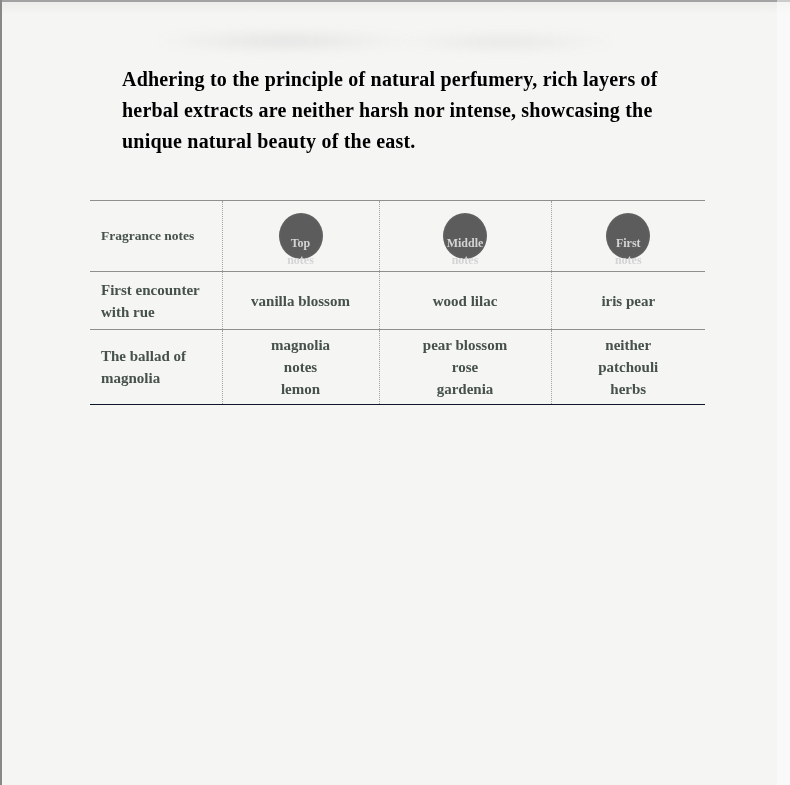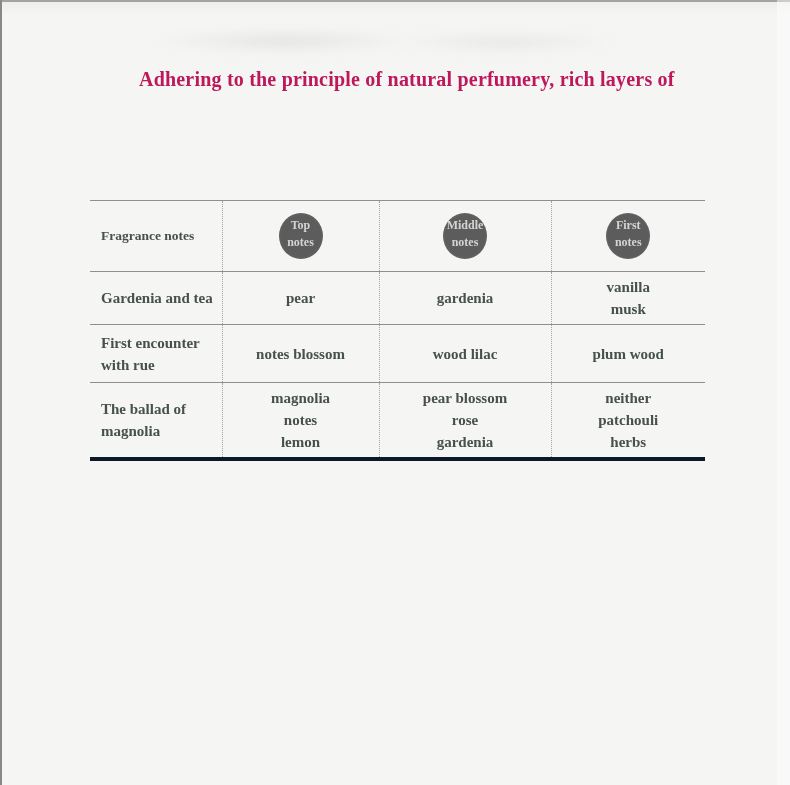--- a/index.html
+++ b/index.html
@@ -38,24 +38,24 @@
     filter: blur(4px);
   }
   .smudge-b {
     position: absolute; left: 390px; top: 30px; width: 230px; height: 24px;
     background: radial-gradient(ellipse at center, rgba(130,130,130,0.10), rgba(130,130,130,0) 70%);
     filter: blur(4px);
   }
 
   .intro {
     position: absolute;
-    left: 139px;
+    left: 122px;
     top: 64px;
     width: 580px;
-    color: #be185d;
+    color: #000000;
     font-weight: bold;
     font-size: 20px;
     line-height: 31px;
     letter-spacing: 0.2px;
   }
   .intro .line { display: block; }
 
   .notes-table {
     position: absolute;
     left: 90px;
@@ -66,21 +66,21 @@
     color: #46514b;
     font-weight: bold;
     font-size: 15px;
   }
   .notes-table col.c1 { width: 132px; }
   .notes-table col.c2 { width: 157px; }
   .notes-table col.c3 { width: 172px; }
   .notes-table col.c4 { width: 154px; }
 
   .notes-table tr { border-top: 1px solid #8f8f8f; }
-  .notes-table tr.last { border-bottom: 4px solid #0f172a; }
+  .notes-table tr.last { border-bottom: 1px solid #0f172a; }
   .notes-table td + td { border-left: 1px dotted #a3a3a3; }
 
   .notes-table td {
     vertical-align: middle;
     text-align: center;
     padding: 4px 2px;
     line-height: 22px;
   }
   .notes-table td.label {
     text-align: left;
@@ -102,37 +102,39 @@
     border-radius: 50%;
     background: radial-gradient(ellipse at center, #5c5c5c 62%, #676767 80%, rgba(103,103,103,0.25) 96%, rgba(103,103,103,0) 100%);
     color: #d4d4d4;
     font-size: 12px;
     font-weight: bold;
     line-height: 17px;
     text-align: center;
     padding-top: 0;
     vertical-align: middle;
   }
-  .note-badge .bl1 { display: block; margin-top: 4px; }
+  .note-badge .bl1 { display: block; margin-top: 22px; }
   .note-badge .bl2 { display: block; }
 
   .note-line { display: block; }
 </style>
 </head>
 <body>
 
 <div class="edge-top"></div>
 <div class="edge-top-fade"></div>
 <div class="edge-left"></div>
 <div class="edge-right-light"></div>
 <div class="smudge-a"></div>
 <div class="smudge-b"></div>
 
 <div class="intro">
   <span class="line">Adhering to the principle of natural perfumery, rich layers of</span>
+  <span class="line">herbal extracts are neither harsh nor intense, showcasing the</span>
+  <span class="line">unique natural beauty of the east.</span>
 </div>
 
 <table class="notes-table">
   <colgroup>
       <col class="c1">
       <col class="c2">
       <col class="c3">
       <col class="c4">
     </colgroup>
 
@@ -153,44 +155,31 @@
     </td>
     <td>
       <span class="note-badge">
         <span class="bl1">First</span>
         <span class="bl2">notes</span>
       </span>
     </td>
   </tr>
 
 
-  <tr class="r2">
-    <td class="label">Gardenia and tea</td>
-    <td>
-      <span class="note-line">pear</span>
-    </td>
-    <td>
-      <span class="note-line">gardenia</span>
-    </td>
-    <td>
-      <span class="note-line">vanilla</span>
-      <span class="note-line">musk</span>
-    </td>
-  </tr>
 
   <tr class="r3">
     <td class="label">First encounter with rue</td>
     <td>
-      <span class="note-line">notes blossom</span>
+      <span class="note-line">vanilla blossom</span>
     </td>
     <td>
       <span class="note-line">wood lilac</span>
     </td>
     <td>
-      <span class="note-line">plum wood</span>
+      <span class="note-line">iris pear</span>
     </td>
   </tr>
 
   <tr class="r4 last">
     <td class="label">The ballad of magnolia</td>
     <td>
       <span class="note-line">magnolia</span>
       <span class="note-line">notes</span>
       <span class="note-line">lemon</span>
     </td>

